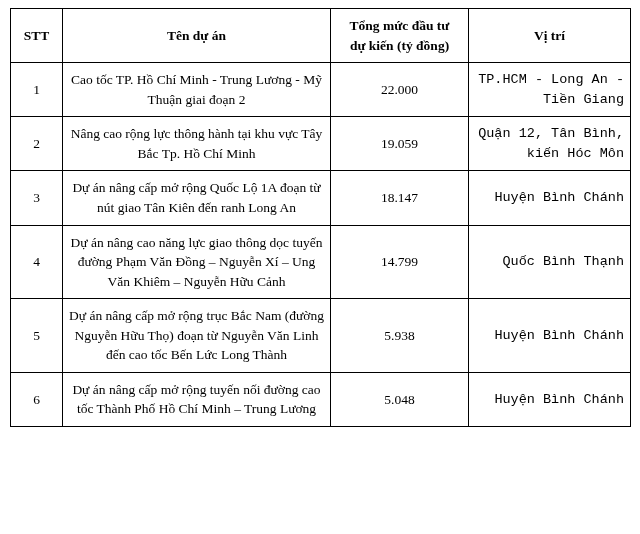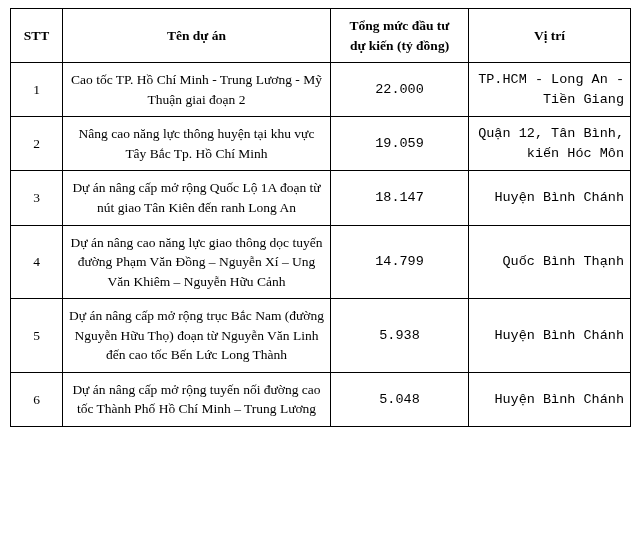--- a/index.html
+++ b/index.html
@@ -48,21 +48,20 @@
   td.cell-stt {
     text-align: center;
   }
   td.cell-name {
     text-align: center;
     padding-left: 10px;
     padding-right: 8px;
   }
   td.cell-amount {
     text-align: center;
-    font-family: Liberation Mono, monospace;
   }
   td.cell-loc {
     text-align: right;
     padding-left: 10px;
     padding-right: 6px;
     font-family: Liberation Mono, monospace;
   }
   .hdr-line { display: block; }
   tbody tr { height: 34px; }
 </style>
@@ -90,21 +89,21 @@
     </thead>
     <tbody>
       <tr>
         <td class="cell-stt">1</td>
         <td class="cell-name">Cao tốc TP. Hồ Chí Minh - Trung Lương - Mỹ Thuận giai đoạn 2</td>
         <td class="cell-amount">22.000</td>
         <td class="cell-loc">TP.HCM - Long An - Tiền Giang</td>
       </tr>
       <tr>
         <td class="cell-stt">2</td>
-        <td class="cell-name">Nâng cao năng lực thông huyện tại khu vực Tây Bắc Tp. Hồ Chí Minh</td>
+        <td class="cell-name">Nâng cao rộng lực thông hành tại khu vực Tây Bắc Tp. Hồ Chí Minh</td>
         <td class="cell-amount">19.059</td>
         <td class="cell-loc">Quận 12, Tân Bình, kiến Hóc Môn</td>
       </tr>
       <tr>
         <td class="cell-stt">3</td>
         <td class="cell-name">Dự án nâng cấp mở rộng Quốc Lộ 1A đoạn từ nút giao Tân Kiên đến ranh Long An</td>
         <td class="cell-amount">18.147</td>
         <td class="cell-loc">Huyện Bình Chánh</td>
       </tr>
       <tr>

